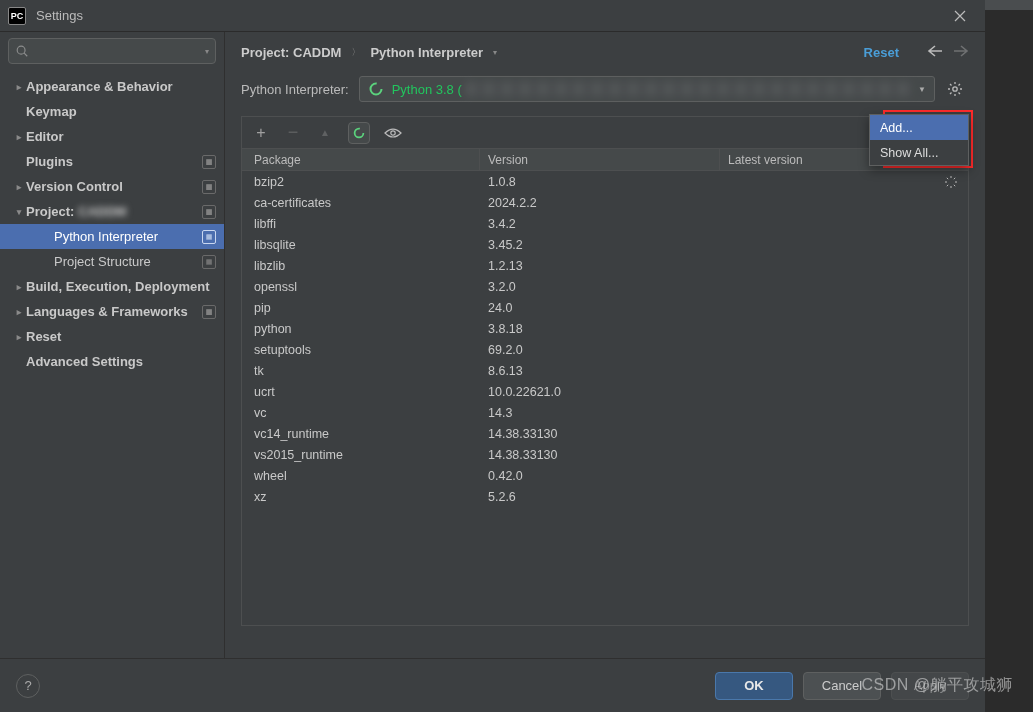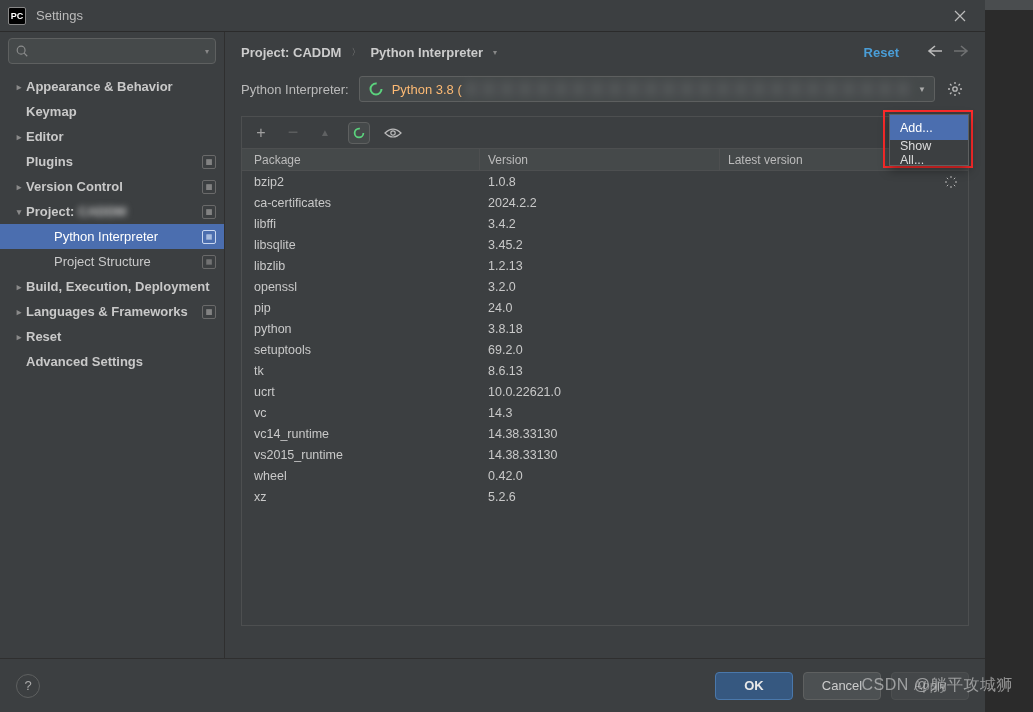--- a/index.html
+++ b/index.html
@@ -42,21 +42,21 @@
   .breadcrumb-row .spacer { flex: 1; }
   .breadcrumb-row .reset { color: #4a9ed8; font-weight: 600; cursor: pointer; margin-right: 18px; }
   .breadcrumb-row .nav-arrow { color: #888; margin-left: 10px; cursor: pointer; }
   .breadcrumb-row .nav-arrow svg { width: 16px; height: 14px; }
 
   .interp-row { display: flex; align-items: center; padding: 4px 16px 14px; }
   .interp-label { color: #bbbbbb; margin-right: 10px; }
   .interp-select { flex: 1; height: 26px; background: #45494a; border: 1px solid #5e6060; border-radius: 3px; display: flex; align-items: center; padding: 0 8px; cursor: pointer; }
   .spin-icon { width: 16px; height: 16px; margin-right: 8px; }
   .spin-icon svg { width: 16px; height: 16px; }
-  .interp-text { color: #fdba74; }
+  .interp-text { color: #22c55e; }
   .interp-blur { flex: 1; height: 14px; margin-left: 4px; filter: blur(4px); background: repeating-linear-gradient(90deg,#5a5d5f 0 10px,#4a4d4f 10px 18px); opacity:.7; border-radius:2px; }
   .interp-tri { color: #aaa; font-size: 8px; margin-left: 6px; }
   .gear-btn { width: 28px; height: 26px; margin-left: 6px; display:flex; align-items:center; justify-content:center; cursor:pointer; }
   .gear-btn svg { width:16px; height:16px; color:#bbb; }
 
   .pkg-panel { margin: 0 16px 14px; border: 1px solid #4d4f50; display:flex; flex-direction:column; background:#3c3f41; height: 510px;}
   .pkg-toolbar { height: 32px; display:flex; align-items:center; gap:14px; padding: 0 10px; border-bottom:1px solid #4d4f50; }
   .pkg-toolbar .tb-btn { color:#a0a0a0; cursor:pointer; display:flex; align-items:center; justify-content:center; width:18px; height:18px;}
   .pkg-toolbar .tb-btn.dim { opacity:.35; cursor:default; }
   .pkg-toolbar .circle-btn { width:22px; height:22px; border:1px solid #5e6060; border-radius:4px; display:flex; align-items:center; justify-content:center; background:#45494a;}
@@ -65,21 +65,21 @@
   .col-pkg { flex: 0 0 238px; padding-left:12px; border-right:1px solid #4d4f50; height:100%; display:flex; align-items:center;}
   .col-ver { flex: 0 0 240px; padding-left:8px; border-right:1px solid #4d4f50; height:100%; display:flex; align-items:center;}
   .col-lat { flex: 1; padding-left:8px; height:100%; display:flex; align-items:center; position:relative;}
   .pkg-body { flex:1; overflow:auto; position:relative;}
   .pkg-row { display:flex; height:21px; align-items:center; color:#c9c9c9; font-size:12.5px;}
   .pkg-row .col-pkg, .pkg-row .col-ver, .pkg-row .col-lat { border:none; }
   .loader { position:absolute; right:10px; top:4px; width:14px; height:14px; }
   .loader svg { width:14px; height:14px; }
 
   
-  .dropdown { position:absolute; top:82px; right:16px; width:80px; background:#3c3f41; border:1px solid #5e6060; box-shadow:0 4px 10px rgba(0,0,0,.4); z-index:50;}
+  .dropdown { position:absolute; top:82px; right:16px; width:100px; background:#3c3f41; border:1px solid #5e6060; box-shadow:0 4px 10px rgba(0,0,0,.4); z-index:50;}
   .dropdown .dd-item { height:25px; display:flex; align-items:center; padding:0 10px; color:#ddd; cursor:pointer; font-size:12.5px;}
   .dropdown .dd-item.hl { background:#4b6eaf; color:#fff; }
   .dd-highlight-box { position:absolute; top:78px; right:12px; width:90px; height:58px; border:2px solid #ff2b2b; z-index:49; pointer-events:none;}
 
   
   .footer { position:absolute; bottom:0; left:0; right:0; height:54px; background:#3c3f41; border-top:1px solid #2f2f2f; display:flex; align-items:center; padding:0 16px; }
   .help-btn { width:24px; height:24px; border:1px solid #5e6060; border-radius:50%; display:flex; align-items:center; justify-content:center; color:#aaa; cursor:pointer; font-size:13px;}
   .footer .spacer { flex:1; }
   .btn { height:28px; min-width:78px; border-radius:4px; display:flex; align-items:center; justify-content:center; margin-left:10px; cursor:pointer; font-size:13px;}
   .btn-primary { background:#365880; border:1px solid #4a78ab; color:#e8e8e8; font-weight:600;}

